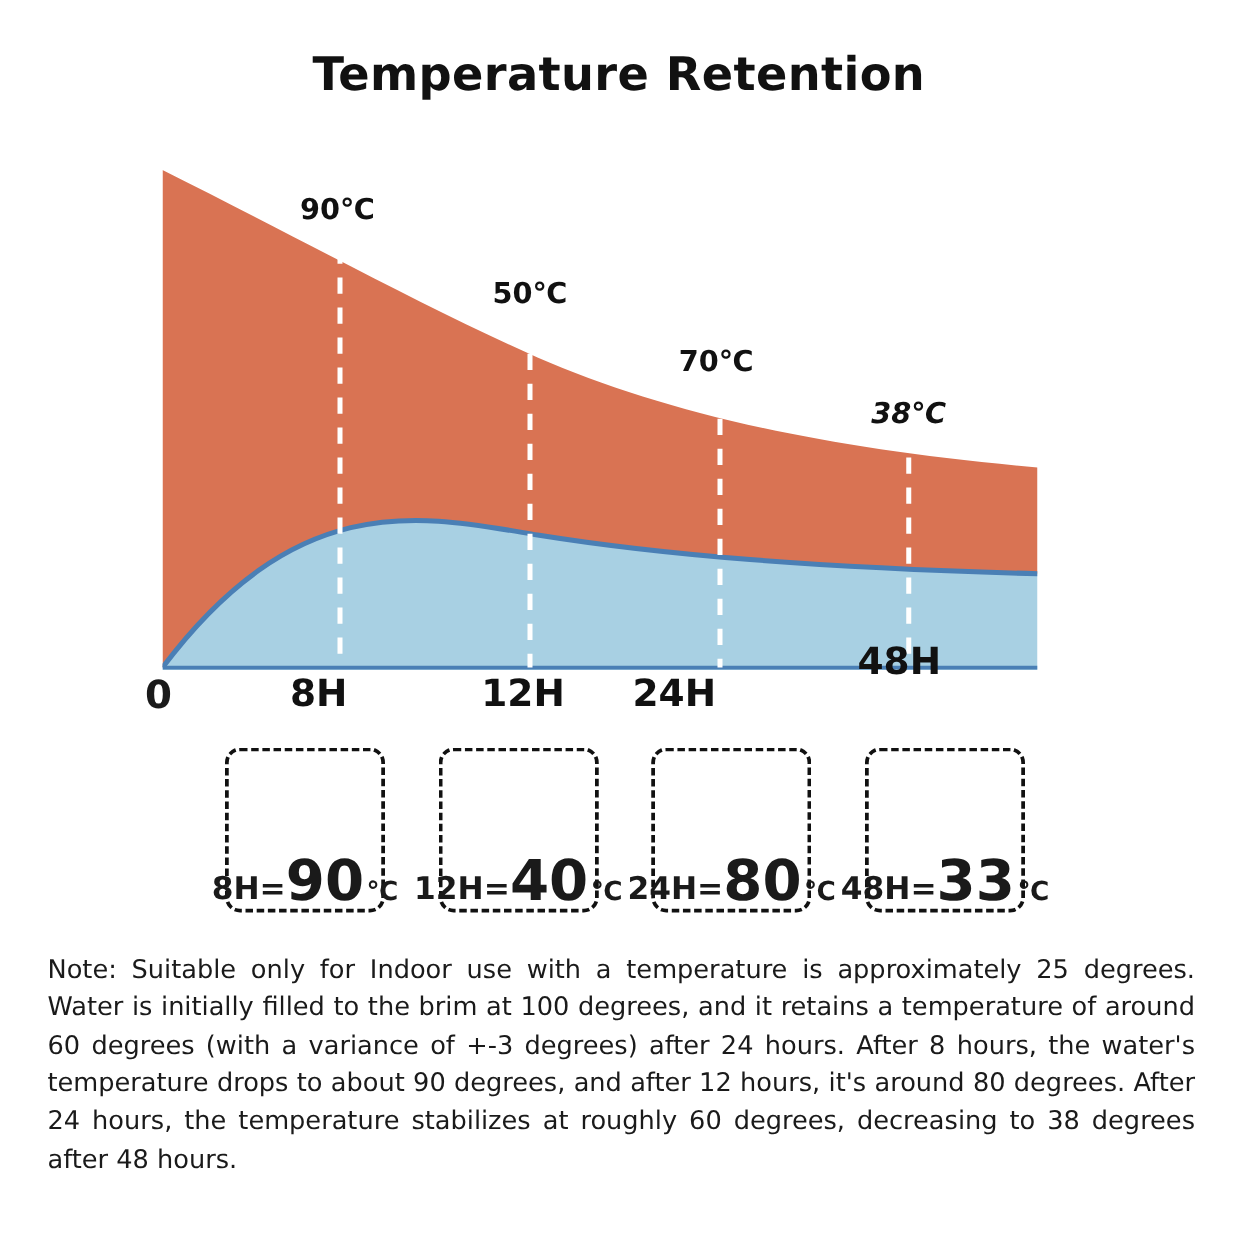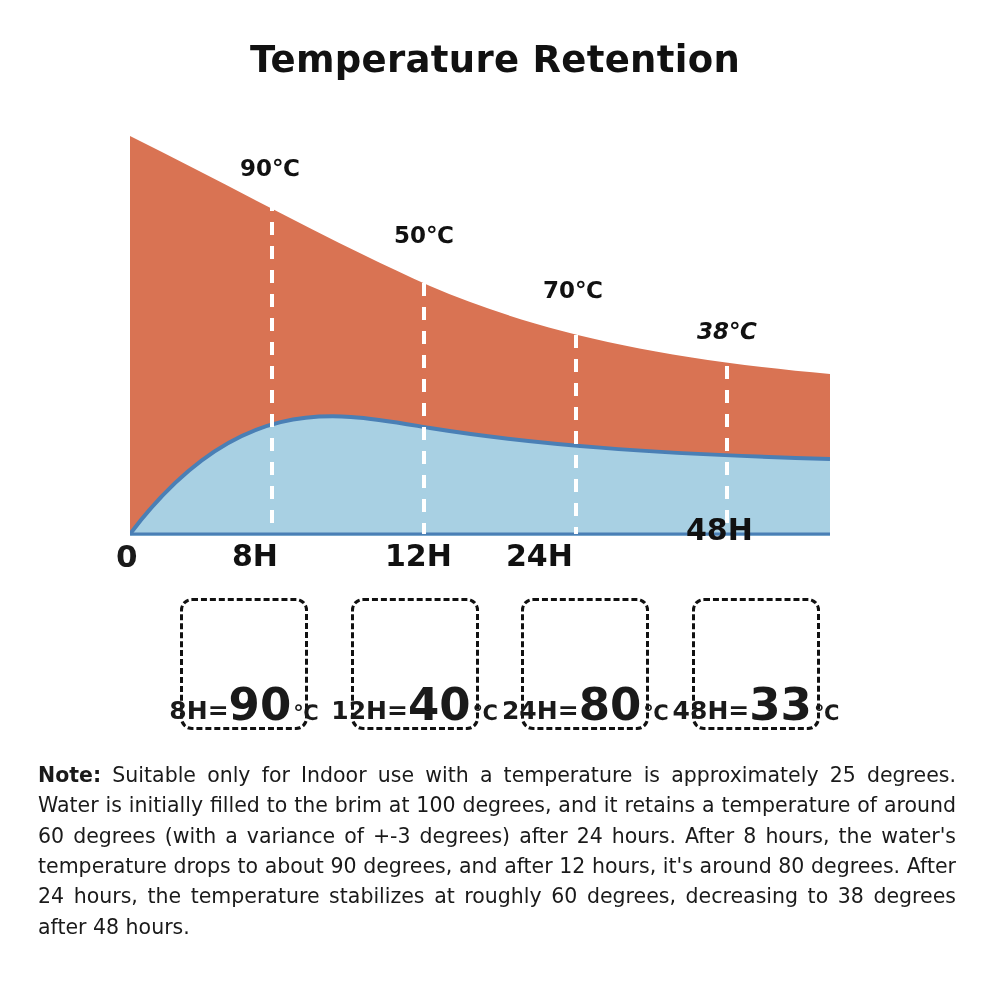--- a/index.html
+++ b/index.html
@@ -103,21 +103,21 @@
     position: absolute;
     left: 38px;
     top: 760px;
     width: 918px;
     font-size: 20.5px;
     line-height: 1.48;
     text-align: justify;
     color: #1a1a1a;
   }
   .note b {
-    font-weight: bold;
+    font-weight: normal;
   }
 </style>
 </head>
 <body>
 
 <div class="page">
 
   <div class="chart-title">Temperature Retention</div>
 
   <div class="plot">

